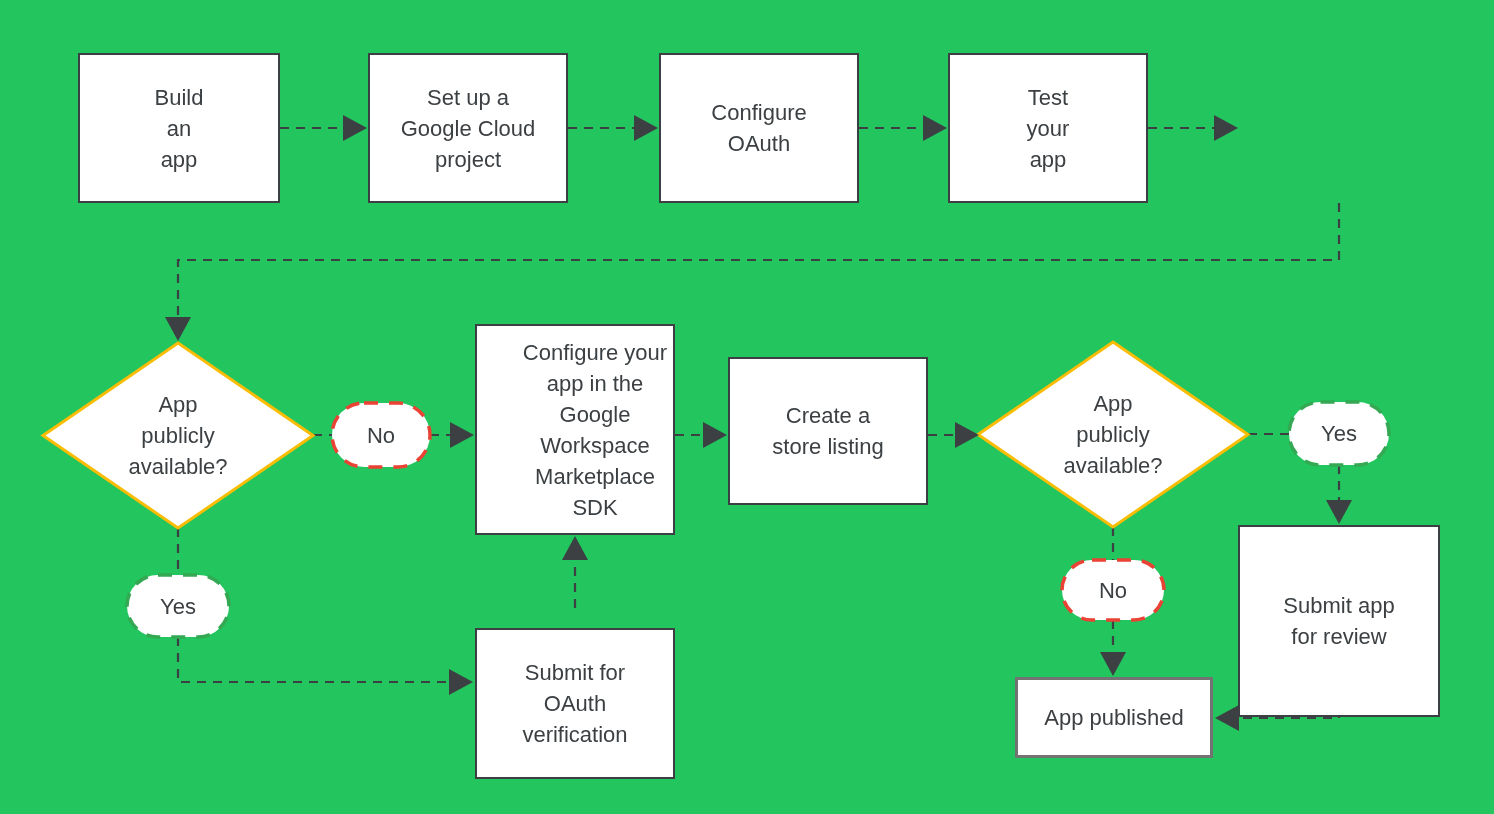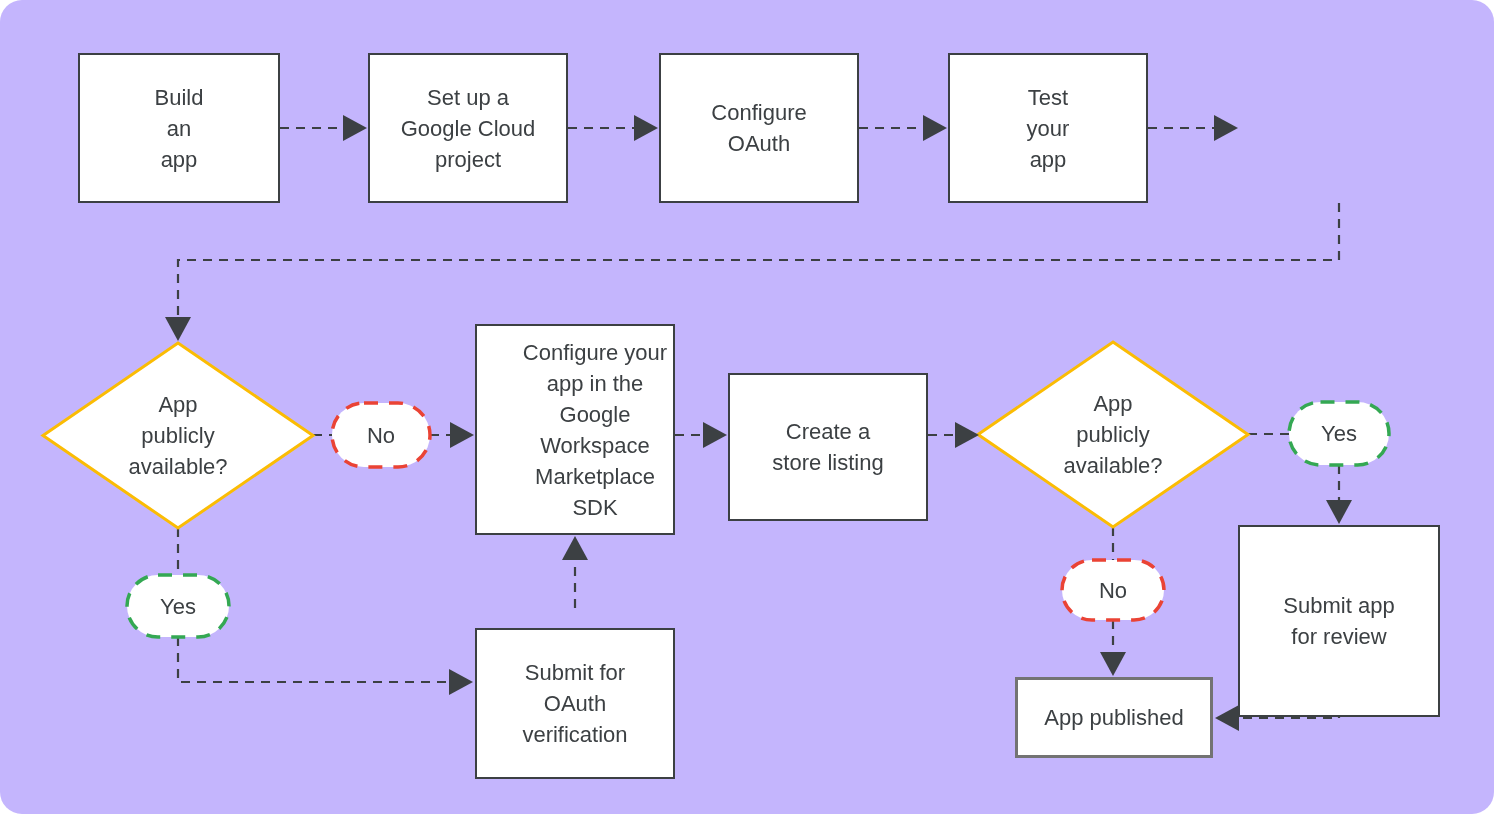--- a/index.html
+++ b/index.html
@@ -1,24 +1,23 @@
 <!DOCTYPE html>
 <html><head>
 <meta charset="utf-8">
 <style>
   html, body { margin: 0; padding: 0; background: #ffffff; }
   #canvas {
     position: relative;
     width: 1494px;
     height: 814px;
-    background: #c4b5fd;
+    background: #22c55e;
     font-family: "Liberation Sans", "DejaVu Sans", sans-serif;
     color: #3c4043;
     overflow: hidden;
-    border-radius: 22px;
   }
   #connector-layer {
     position: absolute;
     left: 0; top: 0;
     width: 1494px; height: 814px;
   }
   .conn {
     fill: none;
     stroke: #3c4043;
     stroke-width: 2.2;
@@ -108,21 +107,21 @@
   <div class="node process" style="left:948px; top:53px; width:200px; height:150px;">Test
 your
 app</div>
 
   <div class="node process" style="left:475px; top:324px; width:200px; height:211px;padding-left:40px;">Configure your
 app in the
 Google
 Workspace
 Marketplace
 SDK</div>
-  <div class="node process" style="left:728px; top:357px; width:200px; height:148px;margin-top:16px;">Create a
+  <div class="node process" style="left:728px; top:357px; width:200px; height:148px;">Create a
 store listing</div>
   <div class="node process" style="left:1238px; top:525px; width:202px; height:192px;">Submit app
 for review</div>
   <div class="node process" style="left:475px; top:628px; width:200px; height:151px;">Submit for
 OAuth
 verification</div>
 
   <div class="node terminal" style="left:1015px; top:677px; width:198px; height:81px;">App published</div>
 
   <div class="node floating" style="left:68px; top:375px; width:220px; height:120px;">App

